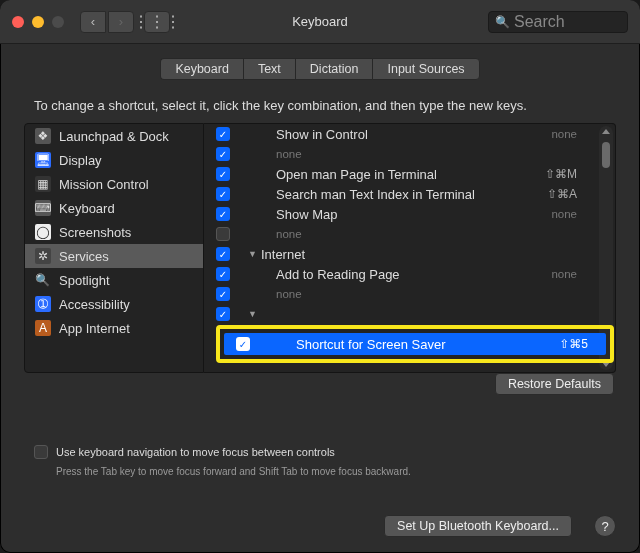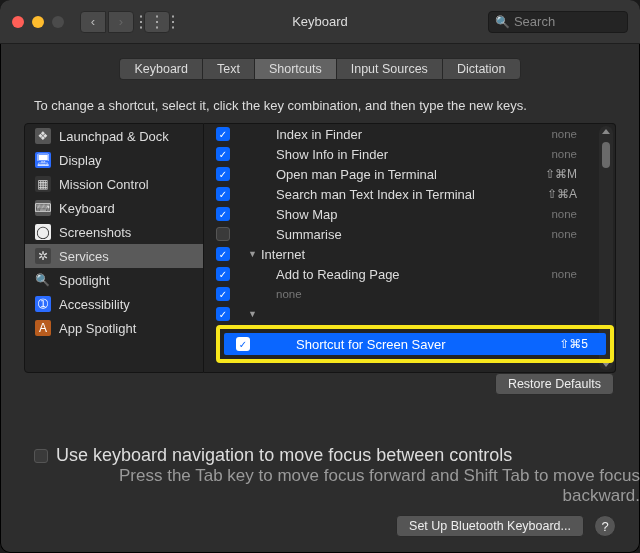--- a/index.html
+++ b/index.html
@@ -12,21 +12,21 @@
   .dot.yellow { background: #febc2e; }
   .dot.green { background: #4b4b4b; }
   .nav-btns { display: flex; gap: 2px; margin-left: 16px; }
   .nav-btn { width: 26px; height: 22px; background: #4a4a4a; border: 1px solid #2a2a2a; display: flex; align-items: center; justify-content: center; color: #bbb; font-size: 13px; }
   .nav-btn.left { border-radius: 4px 0 0 4px; }
   .nav-btn.right { border-radius: 0 4px 4px 0; color: #666; }
   .apps-btn { width: 26px; height: 22px; background: #4a4a4a; border: 1px solid #2a2a2a; border-radius: 4px; margin-left: 10px; display: flex; align-items: center; justify-content: center; color: #bbb; }
   .title { position: absolute; left: 0; right: 0; text-align: center; color: #ddd; font-size: 13px; pointer-events: none; }
   .search-wrap { margin-left: auto; display: flex; align-items: center; background: #242424; border: 1px solid #1a1a1a; border-radius: 4px; padding: 2px 6px; width: 140px; height: 22px; }
   .search-wrap .icon { color: #888; font-size: 12px; margin-right: 4px; }
-  .search-input { background: transparent; border: none; outline: none; color: #f97316; font-size: 13px; width: 100%; }
+  .search-input { background: transparent; border: none; outline: none; color: #f97316; font-size: 16px; width: 100%; }
   .search-input::placeholder { color: #888; }
 
   .tabs { display: flex; justify-content: center; margin-top: 14px; }
   .tab { padding: 3px 14px; font-size: 12.5px; color: #ddd; background: #4a4a4a; border: 1px solid #272727; border-right: none; cursor: default; }
   .tab:first-child { border-radius: 4px 0 0 4px; }
   .tab:last-child { border-radius: 0 4px 4px 0; border-right: 1px solid #272727; }
   .tab.active { background: #636363; }
 
   .instructions { color: #ddd; font-size: 13px; margin: 18px 10px 10px 34px; }
 
@@ -60,24 +60,24 @@
   .sel-row { background: #0a66ff; display: flex; align-items: center; padding: 3px 18px 3px 8px; font-size: 13px; color: #fff; height: 22px; border-radius: 2px; }
   .sel-row .chk { width: 14px; height: 14px; border-radius: 3px; background: #fff; margin-left: 4px; display: inline-flex; align-items: center; justify-content: center; color: #0a66ff; font-size: 10px; flex-shrink: 0; }
   .sel-row .indent2 { width: 46px; flex-shrink: 0; }
   .sel-row .label { flex: 1; }
   .sel-row .shortcut { color: #fff; font-size: 12px; }
 
   .restore-btn { position: absolute; right: 26px; top: 373px; background: #555; border: 1px solid #2a2a2a; border-radius: 4px; padding: 3px 12px; font-size: 12.5px; color: #eee; text-align: center; }
 
   .footer-check { position: absolute; left: 34px; top: 445px; display: flex; align-items: center; gap: 8px; }
   .footer-check .chk { width: 14px; height: 14px; border-radius: 3px; background: #3a3a3a; border: 1px solid #555; }
-  .footer-check span { color: #ddd; font-size: 18px; }
-  .footer-hint { position: absolute; left: 56px; top: 466px; color: #9a9a9a; font-size: 17px; text-align: right; }
-
-  .bottom-row { position: absolute; right: 24px; bottom: 16px; display: flex; align-items: center; gap: 10px; }
+  .footer-check span { color: #ddd; font-size: 11px; }
+  .footer-hint { position: absolute; left: 56px; top: 466px; color: #9a9a9a; font-size: 10px; text-align: right; }
+
+  .bottom-row { position: absolute; right: 24px; bottom: 16px; display: flex; align-items: center; gap: 22px; }
   .bt-btn { background: #555; border: 1px solid #2a2a2a; border-radius: 4px; padding: 3px 12px; font-size: 12.5px; color: #eee; }
   .help-btn { width: 22px; height: 22px; border-radius: 50%; background: #555; border: 1px solid #2a2a2a; color: #eee; font-size: 13px; display: flex; align-items: center; justify-content: center; }
 </style>
 </head>
 <body>
 
 <div class="window">
 
   <div class="titlebar">
     <div class="traffic">
@@ -99,23 +99,22 @@
     <div class="title">Keyboard</div>
     <div class="search-wrap">
       <span class="icon">🔍</span>
       <input class="search-input" placeholder="Search" style="">
     </div>
   </div>
 
   <div class="tabs" id="tabs">
       <div class="tab">Keyboard</div>
       <div class="tab">Text</div>
-      <div class="tab active">Shortcuts</div>
+      <div class="tab">Dictation</div>
       <div class="tab">Input Sources</div>
-      <div class="tab">Dictation</div>
     </div>
 
   <div class="instructions">To change a shortcut, select it, click the key combination, and then type the new keys.</div>
 
   <div class="panes">
     <div class="sidebar" id="sidebar">
         <div class="sidebar-item">
           <span class="sb-icon box" style="background: rgb(85, 85, 85); color: rgb(221, 221, 221);">❖</span>
           <span>Launchpad &amp; Dock</span>
         </div>
@@ -142,35 +141,34 @@
         <div class="sidebar-item">
           <span class="sb-icon box" style="background: transparent; color: rgb(221, 221, 221);">🔍</span>
           <span>Spotlight</span>
         </div>
         <div class="sidebar-item">
           <span class="sb-icon box" style="background: rgb(43, 108, 255); color: rgb(255, 255, 255);">➀</span>
           <span>Accessibility</span>
         </div>
         <div class="sidebar-item">
           <span class="sb-icon box" style="background: rgb(184, 92, 30); color: rgb(255, 255, 255);">A</span>
-          <span>App Spotlight</span>
+          <span>App Internet</span>
         </div>
       </div>
     <div class="right-pane">
       <div class="right-inner" id="rightInner">
           <div class="r-row">
             <span class="chk">✓</span>
             <span class="indent2"></span>
-            <span class="label">Index in Finder</span>
-            <span class="shortcut none">none</span>
-          </div>
-          <div class="r-row">
-            <span class="chk">✓</span>
-            <span class="indent2"></span>
-            <span class="label">Show Info in Finder</span>
+            <span class="label">Show in Control</span>
+            <span class="shortcut none">none</span>
+          </div>
+          <div class="r-row">
+            <span class="chk">✓</span>
+            <span class="indent2"></span>
             <span class="shortcut none">none</span>
           </div>
           <div class="r-row">
             <span class="chk">✓</span>
             <span class="indent2"></span>
             <span class="label">Open man Page in Terminal</span>
             <span class="shortcut">⇧⌘M</span>
           </div>
           <div class="r-row">
             <span class="chk">✓</span>
@@ -180,21 +178,20 @@
           </div>
           <div class="r-row">
             <span class="chk">✓</span>
             <span class="indent2"></span>
             <span class="label">Show Map</span>
             <span class="shortcut none">none</span>
           </div>
           <div class="r-row">
             <span class="chk empty"></span>
             <span class="indent2"></span>
-            <span class="label">Summarise</span>
             <span class="shortcut none">none</span>
           </div>
           <div class="r-row">
             <span class="chk">✓</span>
             <span class="indent1" style="width: 16px;"></span>
             <span class="disclosure">▼</span>
             <span class="label">Internet</span>
           </div>
           <div class="r-row">
             <span class="chk">✓</span>

